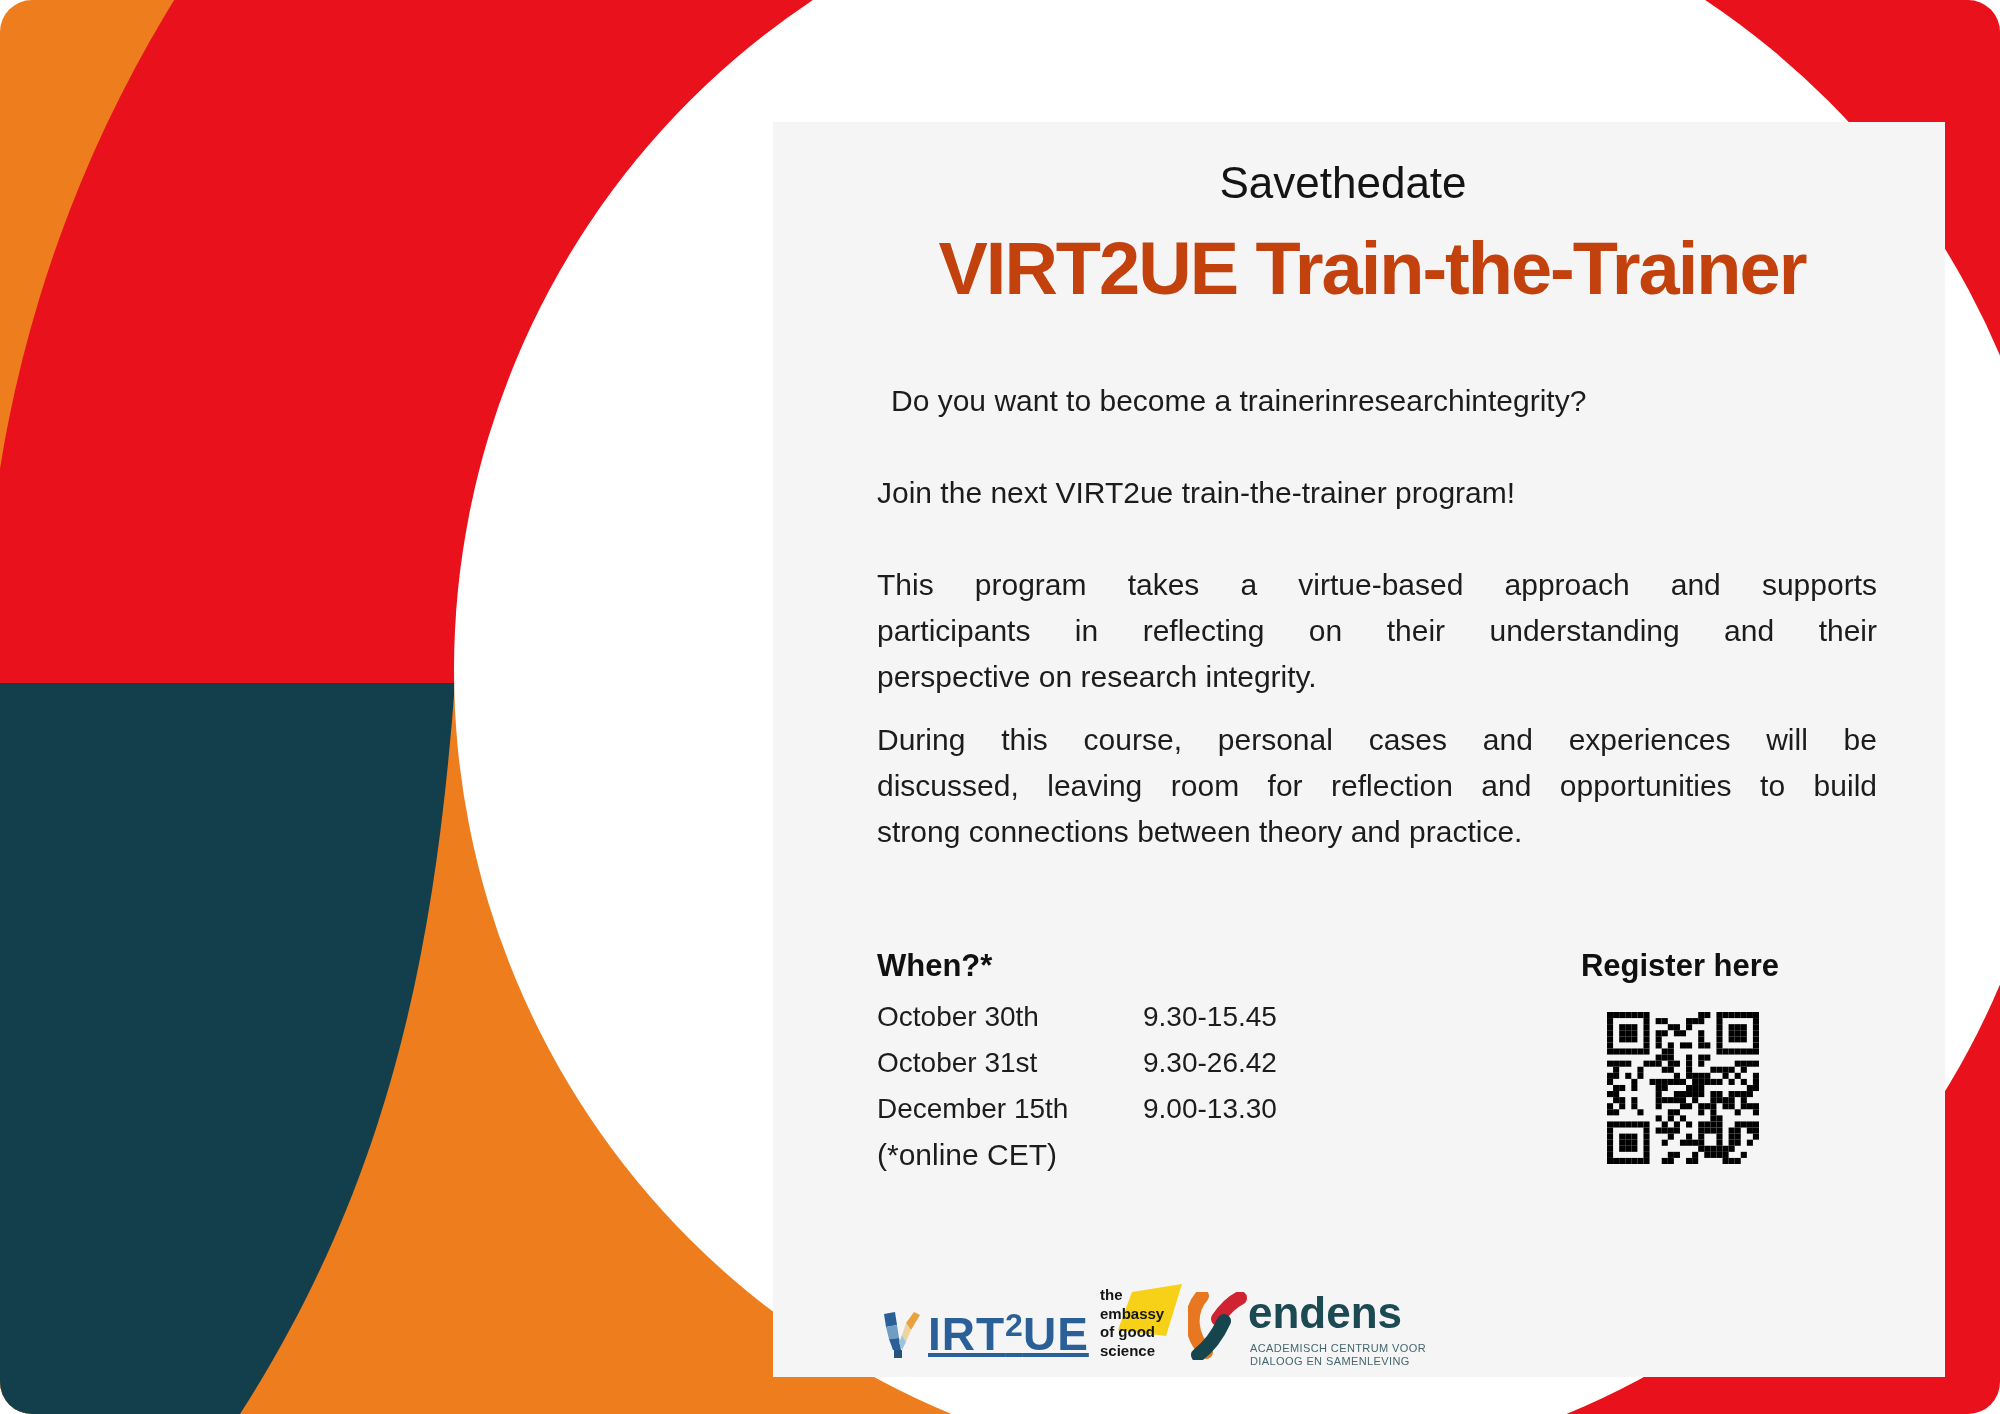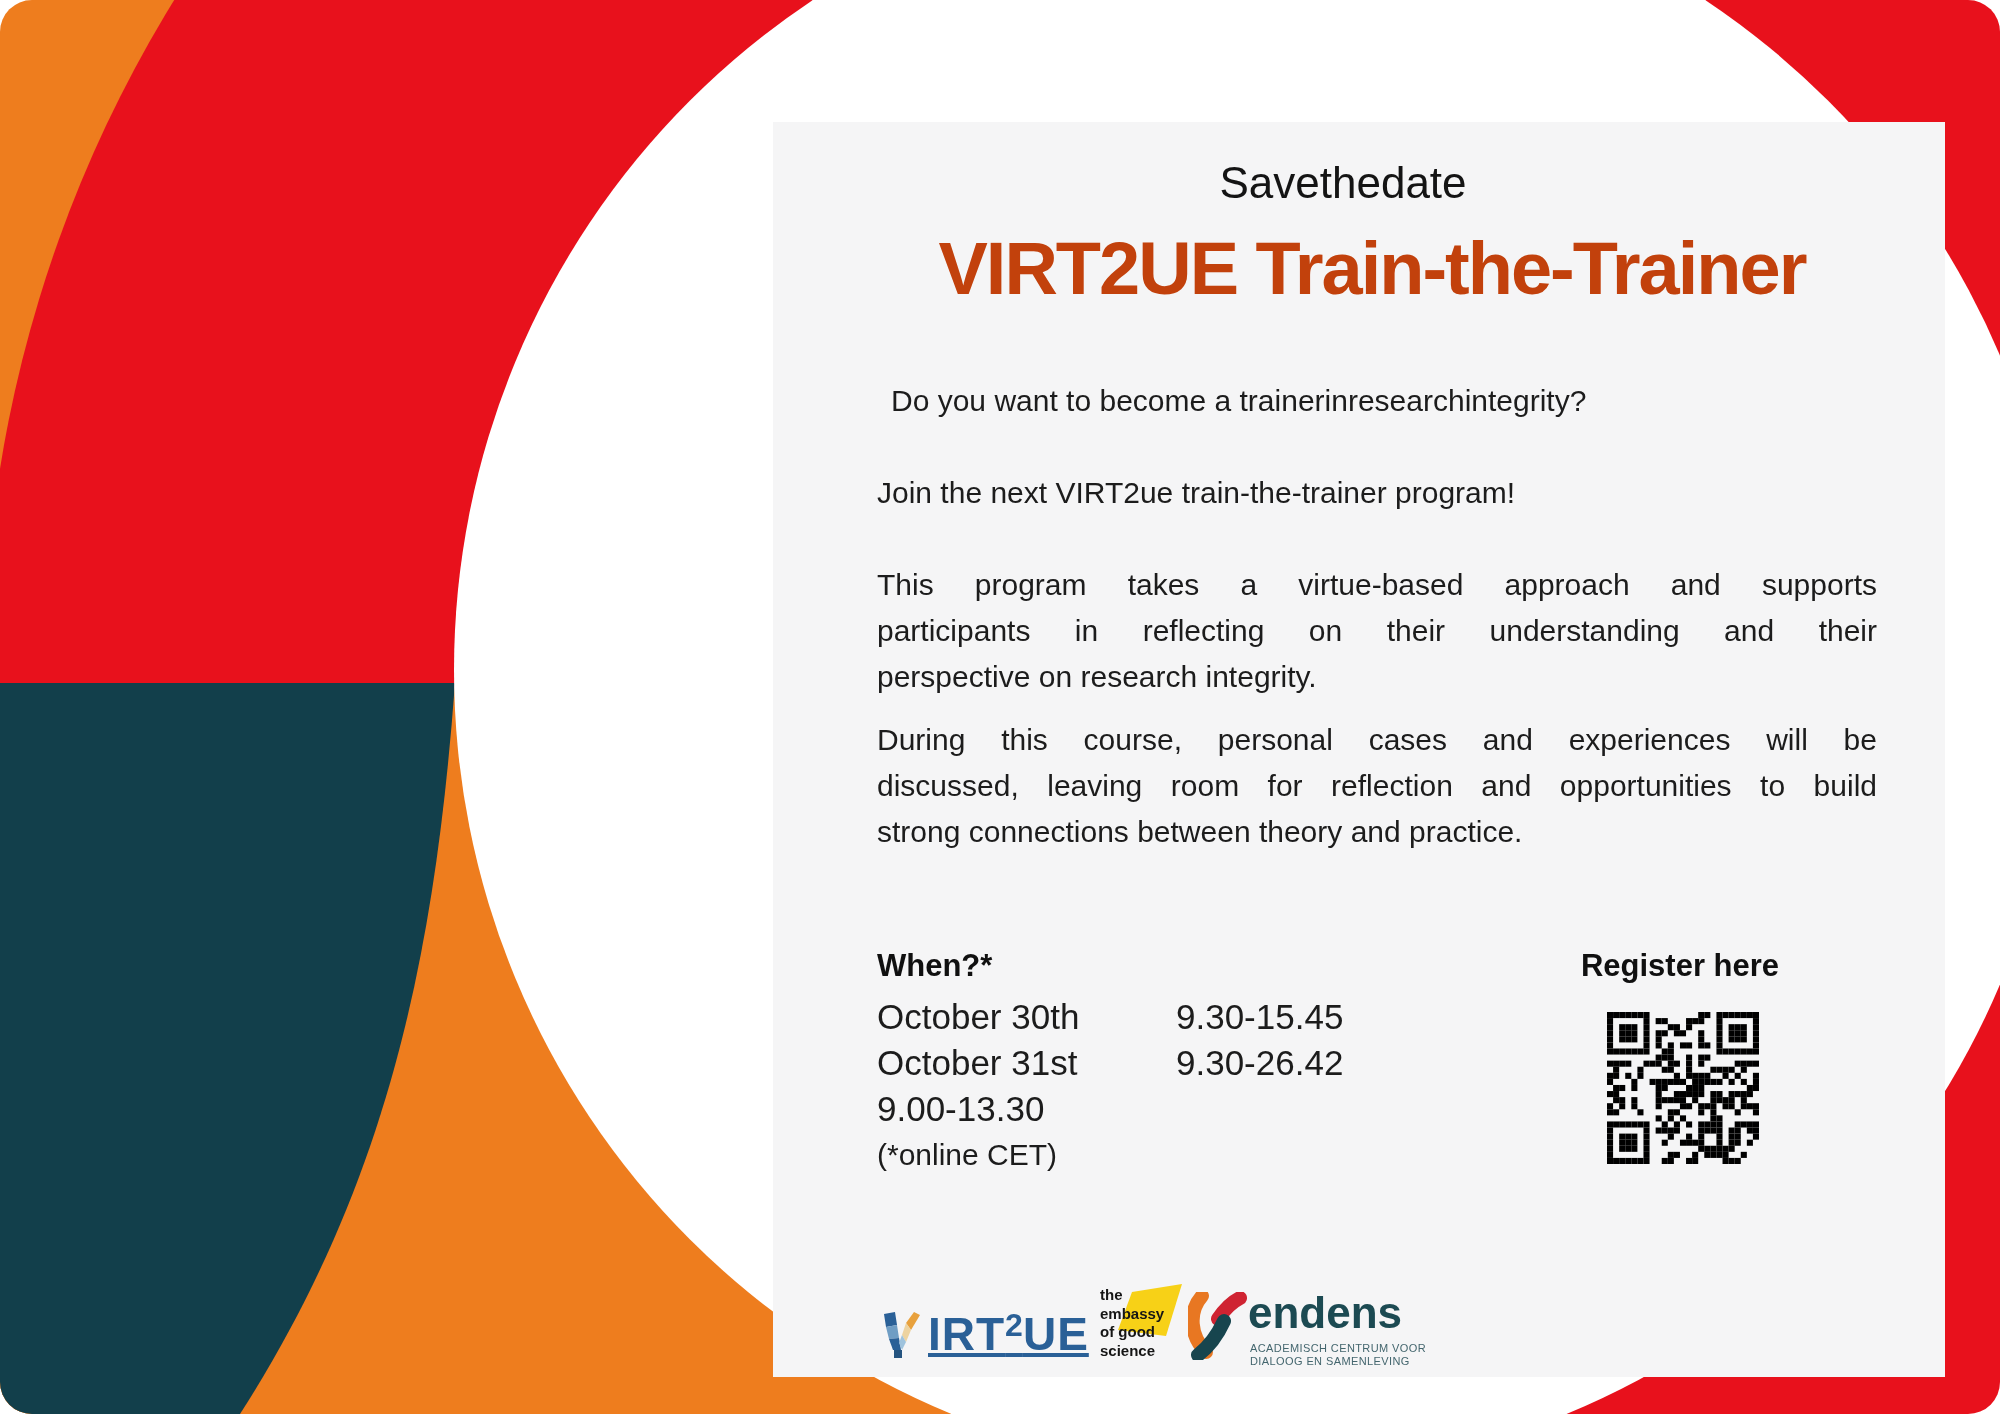--- a/index.html
+++ b/index.html
@@ -15,21 +15,21 @@
   .body-text{font-size:30px;color:#1c1c1c;}
   #p1{left:891px;top:378px;width:1010px;}
   #p2{left:877px;top:470px;width:1010px;}
   #p3{left:877px;top:562px;width:1000px;}
   #p4{left:877px;top:717px;width:1000px;}
   .jline{height:46px;line-height:46px;text-align:justify;text-align-last:justify;}
   .jlast{height:46px;line-height:46px;text-align:left;}
   .pline{height:46px;line-height:46px;}
   #when-heading{left:877px;top:948px;font-size:31px;font-weight:bold;color:#101010;}
   #when-rows{left:877px;top:994px;width:560px;}
-  .when-row{display:flex;height:46px;line-height:46px;font-size:35px;gap:33px;}
+  .when-row{display:flex;height:46px;line-height:46px;font-size:28px;}
   .when-date{width:266px;}
   .when-time{width:200px;}
   #when-note{left:877px;top:1132px;font-size:30px;height:46px;line-height:46px;}
   #register-heading{left:1570px;top:948px;width:220px;text-align:center;
                     font-size:31px;font-weight:bold;color:#101010;}
   #qr{left:1607px;top:1012px;width:152px;height:152px;}
   
   #logo-virt2ue{left:884px;top:1300px;width:215px;height:70px;}
   #v-mosaic{position:absolute;left:0;top:12px;width:40px;height:46px;}
   #virt2ue-text{position:absolute;left:44px;top:8px;font-weight:bold;font-size:46px;
@@ -85,20 +85,21 @@
   <div class="abs" id="when-rows">
     <div class="when-row">
       <span class="when-date">October 30th</span>
       <span class="when-time">9.30-15.45</span>
     </div>
     <div class="when-row">
       <span class="when-date">October 31st</span>
       <span class="when-time">9.30-26.42</span>
     </div>
     <div class="when-row">
+      <span class="when-date">December 15th</span>
       <span class="when-time">9.00-13.30</span>
     </div>
   </div>
 
   <div class="abs" id="when-note">(*online CET)</div>
 
   <div class="abs" id="register-heading">Register here</div>
 
   <svg class="abs" id="qr" viewBox="0 0 25 25" aria-label="QR code">
       <rect x="0" y="0" width="1" height="1" fill="#000"></rect>

